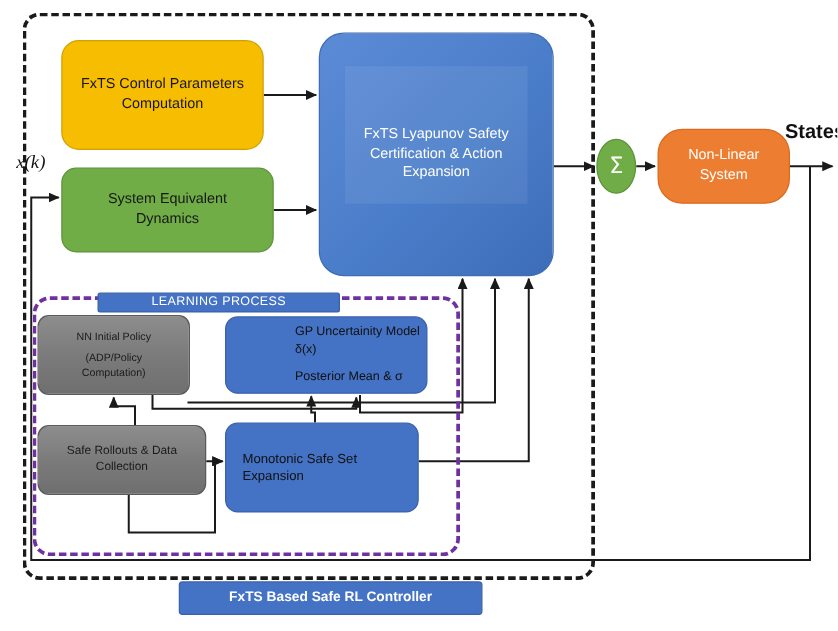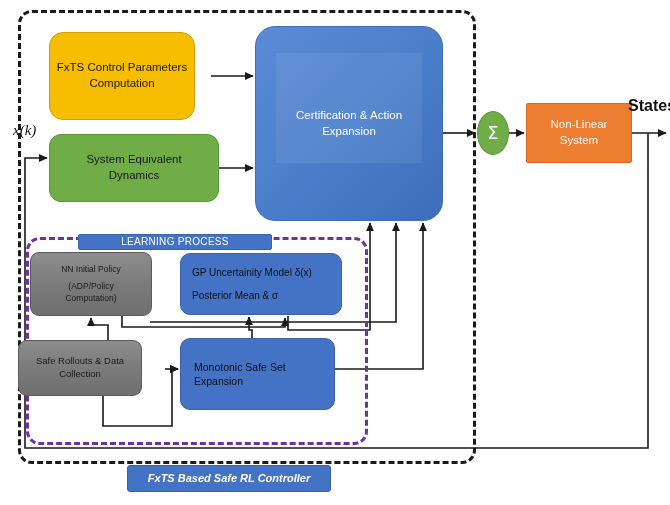--- a/index.html
+++ b/index.html
@@ -12,21 +12,21 @@
   .node span{display:block;}
 
   
   #outer-boundary{
     position:absolute;left:18px;top:10px;width:452px;height:448px;
     border:3px dashed #1a1a1a;border-radius:14px;background:transparent;
   }
 
   
   #fxts-params{
-    left:49px;top:32px;width:146px;height:88px;
+    left:49px;top:32px;width:162px;height:88px;
     background:#F7BD00;border:1px solid #d2a000;border-radius:14px;
     color:#171717;font-size:11.5px;
   }
 
   
   #system-dynamics{
     left:49px;top:134px;width:170px;height:68px;
     background:#70AD47;border:1px solid #5d9339;border-radius:12px;
     color:#171717;font-size:11.5px;
   }
@@ -47,21 +47,21 @@
   
   #summation{
     left:477px;top:111px;width:32px;height:44px;border-radius:50%;
     background:#70AD47;border:1px solid #5d9339;color:#ffffff;
     font-size:18px;font-family:"DejaVu Sans",sans-serif;
   }
 
   
   #nonlinear{
     left:526px;top:103px;width:106px;height:60px;
-    background:#ED7D31;border:1px solid #d96a1f;border-radius:2px;
+    background:#ED7D31;border:1px solid #d96a1f;border-radius:20px;
     color:#ffffff;font-size:11.5px;
   }
 
   
   #xk-label{
     position:absolute;left:13px;top:122px;font-family:"Liberation Serif",serif;
     font-style:italic;font-size:15px;color:#111;
   }
   
   #states-label{
@@ -86,45 +86,45 @@
     left:30px;top:252px;width:122px;height:64px;
     background:linear-gradient(180deg,#8d8d8d 0%,#7b7b7b 50%,#6f6f6f 100%);
     border:1px solid #5a5a5a;border-radius:9px;color:#1a1a1a;font-size:8.5px;
   }
   #nn-policy .gap{height:6px;}
 
   
   #gp-model{
     left:180px;top:253px;width:162px;height:62px;
     background:#4472C4;border:1px solid #3a62ab;border-radius:10px;
-    color:#101010;font-size:10px;align-items:flex-start;text-align:left;
+    color:#101010;font-size:10px;align-items:flex-start;text-align:left;padding-left:44px;
   }
   #gp-model span{padding-left:11px;}
   #gp-model .gap{height:9px;}
 
   
   #safe-rollouts{
-    left:18px;top:340px;width:124px;height:56px;
+    left:30px;top:340px;width:135px;height:56px;
     background:linear-gradient(180deg,#8d8d8d 0%,#7b7b7b 50%,#6f6f6f 100%);
     border:1px solid #5a5a5a;border-radius:9px;color:#1a1a1a;font-size:9.5px;text-align:right;
   }
 
   
   #safe-set{
     left:180px;top:338px;width:155px;height:72px;
     background:#4472C4;border:1px solid #3a62ab;border-radius:10px;
     color:#101010;font-size:10.5px;align-items:flex-start;text-align:left;
   }
   #safe-set span{padding-left:13px;}
 
   
   #caption{
-    left:127px;top:465px;width:204px;height:27px;
+    left:143px;top:465px;width:243px;height:27px;
     background:#4472C4;border:1px solid #3a62ab;border-radius:3px;
-    color:#ffffff;font-size:11px;font-weight:bold;font-style:italic;
+    color:#ffffff;font-size:11px;font-weight:bold;
   }
 </style>
 </head>
 <body>
 
 <div id="stage">
 
   <svg id="svg-layer" viewBox="0 0 670 505" xmlns="http://www.w3.org/2000/svg">
     <defs>
       <marker id="arrowhead" markerWidth="9" markerHeight="8" refX="8.2" refY="4" orient="auto" markerUnits="userSpaceOnUse">
@@ -172,20 +172,21 @@
   </div>
 
   <div class="node" id="system-dynamics">
     <span>System Equivalent</span>
     <span>Dynamics</span>
   </div>
 
   <div class="node" id="lyapunov">
     <div id="lyapunov-inner"></div>
     <div id="lyapunov-text">
+      <span>FxTS Lyapunov Safety</span>
       <span>Certification &amp; Action</span>
       <span>Expansion</span>
     </div>
   </div>
 
   <div class="node" id="summation">
     <span>Σ</span>
   </div>
 
   <div class="node" id="nonlinear">

